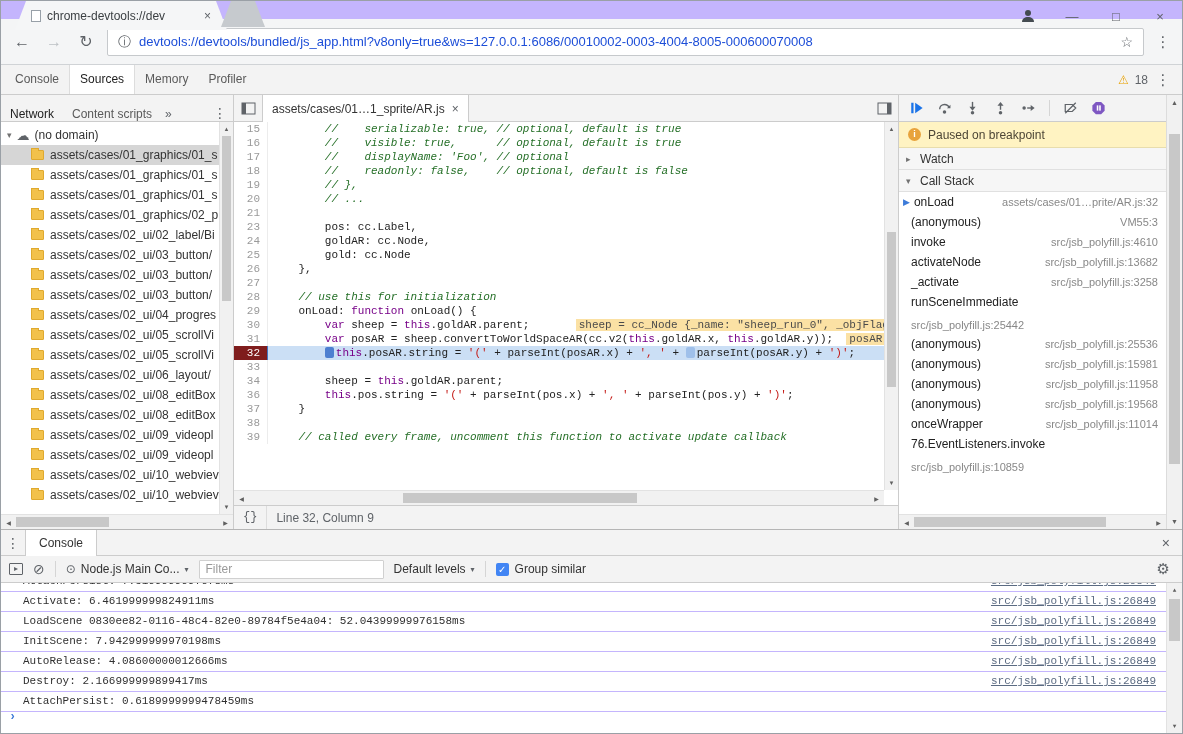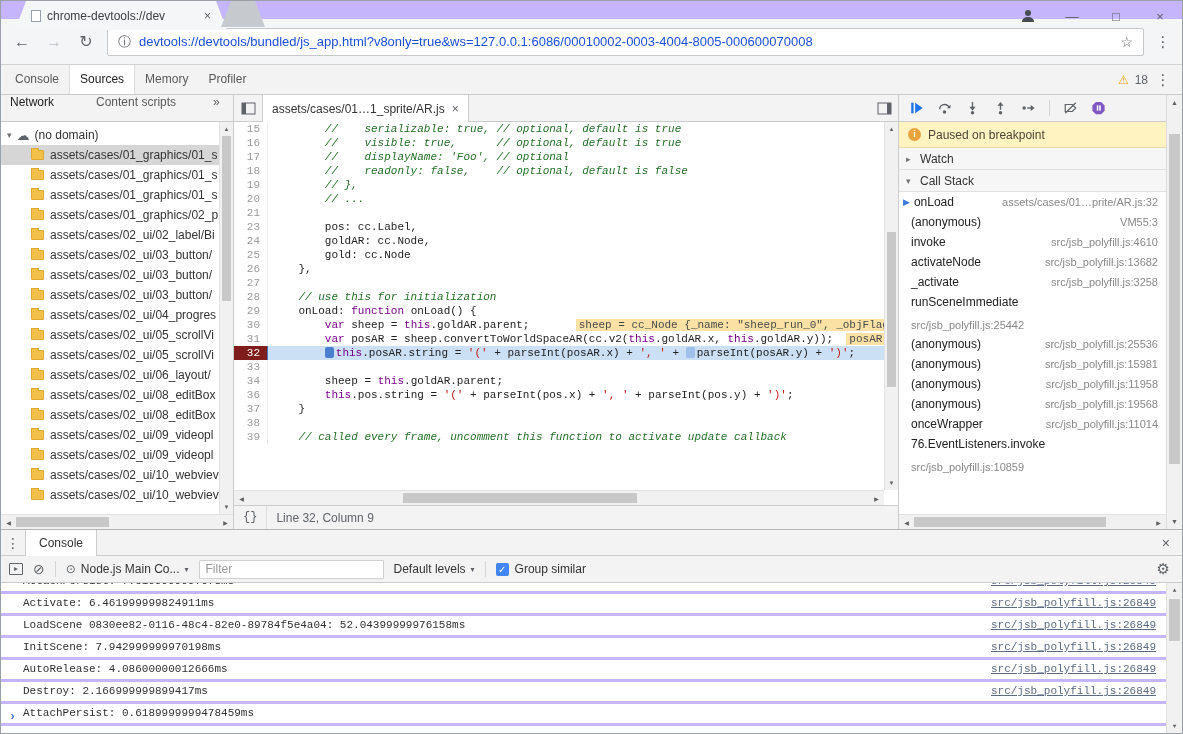--- a/index.html
+++ b/index.html
@@ -43,21 +43,21 @@
   .dt-right { margin-left:auto; display:flex; align-items:center; gap:6px; padding-right:6px; }
   .warn-icon { color:#e8a100; font-size:12px; }
   .warn-count { color:#5f6368; font-size:12px; }
 
   
   .dt-main { flex:1; display:flex; min-height:0; }
 
   
   .nav-pane { width:233px; flex:none; border-right:1px solid #ccc; display:flex; flex-direction:column; min-height:0; }
   .nav-tabs { height:27px; flex:none; background:#f3f3f3; border-bottom:1px solid #ccc;
-              display:flex; align-items:flex-start; font-size:12px; color:#5a5a5a;gap:24px; }
+              display:flex; align-items:flex-end; font-size:12px; color:#5a5a5a; }
   .nav-tab { padding:0 9px; white-space:nowrap; }
   .nav-tab.active { color:#222; }
   .nav-overflow { font-size:12px; color:#5f6368; padding:0 4px; }
   .nav-menu { margin-left:auto; color:#5f6368; font-size:14px; padding:0 6px; }
   .tree { flex:1; position:relative; overflow:hidden; font-size:12px; padding-top:3px; }
   .trow-domain { height:20px; display:flex; align-items:center; gap:5px; padding-left:6px; color:#333; }
   .tree-caret { color:#727272; font-size:9px; }
   .cloud { color:#5f6368; font-size:13px; }
   .trow { height:20px; display:flex; align-items:center; gap:6px; padding-left:30px; color:#333; white-space:nowrap; }
   .trow.sel { background:#d6d6d6; }
@@ -149,21 +149,21 @@
   .filter-input { width:185px; height:19px; border:1px solid #d0d0d0; border-radius:1px; background:#fff;
                   font-size:12px; padding:0 6px; color:#333; font-family:inherit; }
   .filter-input::placeholder { color:#9a9a9a; }
   .cb { width:13px; height:13px; background:#4285f4; border-radius:2px; color:#fff; font-size:10px;
         line-height:13px; text-align:center; flex:none; }
   .group-wrap { display:flex; align-items:center; gap:6px; }
   .ct-gear { margin-left:auto; color:#5f6368; font-size:15px; padding-right:4px; }
   .console-out { flex:1; position:relative; overflow:hidden;
                  font-family:"Liberation Mono","DejaVu Sans Mono",monospace; font-size:11px; }
   .cmsgs { position:absolute; left:0; right:16px; top:0; bottom:0; overflow:hidden; }
-  .crow { display:flex; align-items:baseline; padding:2px 10px 2px 22px; border-bottom:3px solid #c4b5fd;
+  .crow { display:flex; align-items:baseline; padding:2px 10px 2px 22px; border-bottom:1px solid #c4b5fd;
           line-height:15px; color:#303030; white-space:nowrap; }
   .crow.clip { margin-top:-11px; }
   .ctext { flex:none; }
   .clink { margin-left:auto; color:#5b6b82; text-decoration:underline; }
   .crow.prompt { border-bottom:none; padding-left:8px; }
   .chev { color:#3e7ad6; font-weight:bold; font-size:12px; }
   svg { display:block; }
 </style>
 </head>
 <body>

